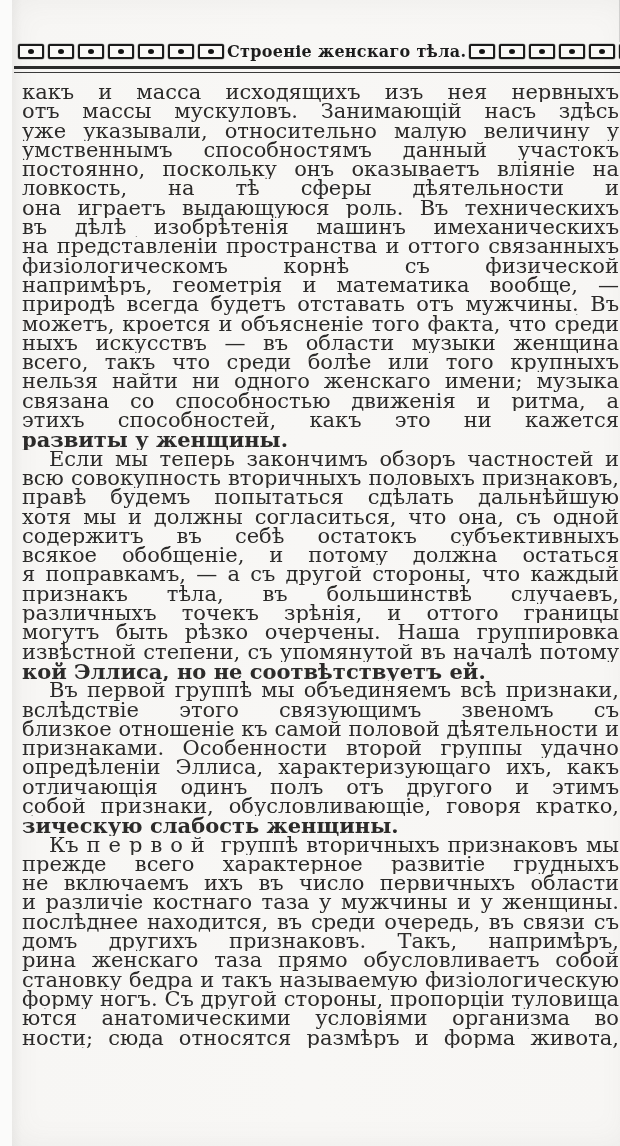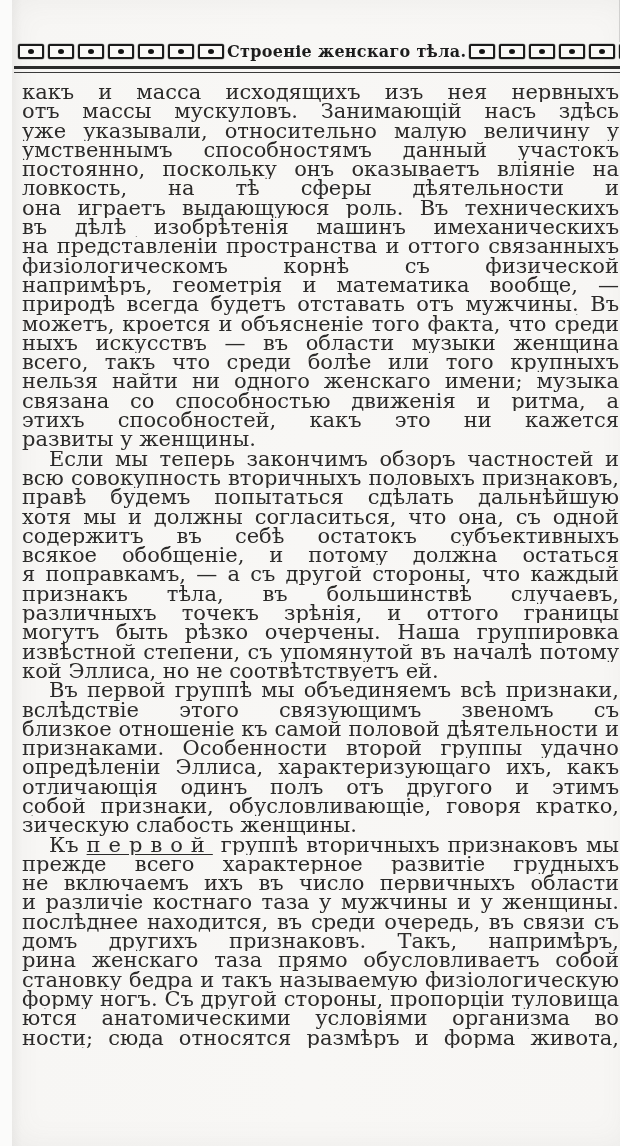--- a/index.html
+++ b/index.html
@@ -44,23 +44,23 @@
   }
   
   .body {
     position:absolute; top:83px; left:10px; right:9px;
   }
   .line {
     font-size:21px; line-height:19.3px; height:19.3px;
     text-align:justify; text-align-last:justify;
     overflow:hidden; color:#2c2b2a;
   }
-  .line.flush { text-align-last:left; }
+  .line.flush { text-align-last:left;font-weight:bold; }
   .line.indent { text-indent:27px; }
-  .spaced { letter-spacing:0.38em;text-decoration:underline; }
+  .spaced { letter-spacing:0.38em; }
 </style>
 </head>
 <body>
 
 <div class="page">
   <div class="artifact-line"></div>
 
   <div class="header">
     <div class="ornaments" id="orn-left">
         <span class="orn">

